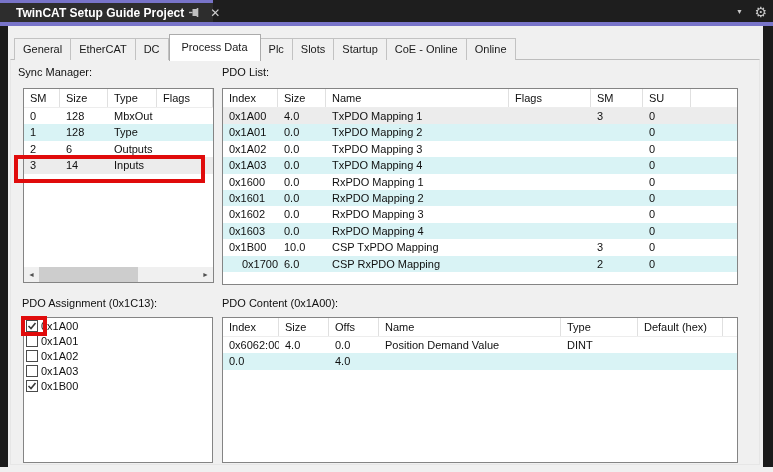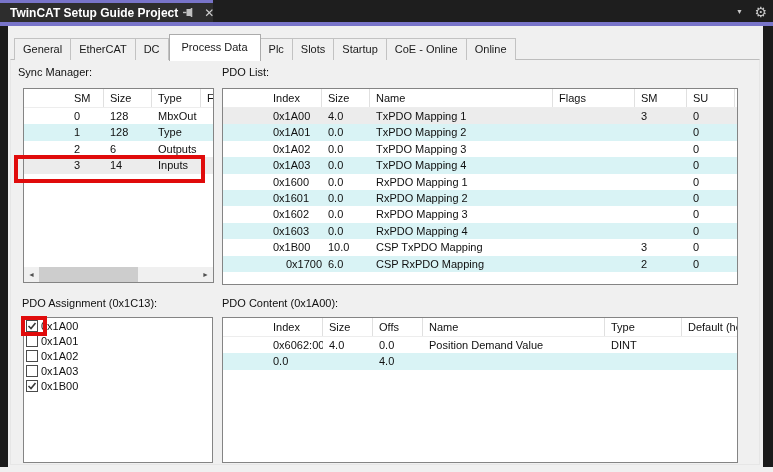--- a/index.html
+++ b/index.html
@@ -3,21 +3,21 @@
 <meta charset="utf-8">
 <style>
   * { margin:0; padding:0; box-sizing:border-box; }
   html,body { width:773px; height:472px; }
   body { font-family:"Liberation Sans", sans-serif; position:relative; background:#f0f0f0; overflow:hidden; }
   .window { position:absolute; inset:0; }
 
   
   .titlebar { position:absolute; left:0; top:0; width:773px; height:26px; background:var(--tb-bg); }
   .doc-tab { position:absolute; left:0; top:0; width:213px; height:22px; background:var(--tab-bg);
-             border-top:3px solid var(--accent); display:flex; align-items:center; padding:0 6px 0 10px; }
+             border-top:3px solid var(--accent); display:flex; align-items:center; padding:0 6px 0 16px; }
   .doc-title { color:#ffffff; font-size:12px; font-weight:bold; white-space:nowrap; flex:1; }
   .pin { width:14px; height:14px; display:flex; align-items:center; justify-content:center; margin:0 4px; cursor:pointer; }
   .close { color:#cfcfcf; font-size:12px; line-height:14px; margin-left:2px; padding:0 3px; cursor:pointer; }
   .tb-dd { position:absolute; right:30px; top:8px; color:#c8c8c8; font-size:7px; cursor:pointer; }
   .tb-gear { position:absolute; right:6px; top:4px; color:#c8c8c8; font-size:14px; cursor:pointer; }
   .purple-line { position:absolute; left:0; top:22px; width:773px; height:4px; background:var(--accent); }
 
   
   .side-border { position:absolute; top:26px; height:441px; background:#1b1b1b; }
   .side-border.left  { left:0; width:8px; }
@@ -31,21 +31,21 @@
          border:1px solid #c2c2c2; border-bottom:none; border-left:none; cursor:pointer; white-space:nowrap; }
   .tab:first-child { border-left:1px solid #c2c2c2; }
   .tab.active { height:27px; line-height:25px; background:#ffffff; border:1px solid #ababab; border-bottom:none;
                 padding:0 12px; position:relative; z-index:4; margin-bottom:-1px; }
 
   
   .panel-label { position:absolute; font-size:11px; color:#101010; z-index:2; }
   .listbox { position:absolute; background:#ffffff; border:1px solid #848484; z-index:2; }
 
   .tbl { position:absolute; inset:0; overflow:hidden; }
-  .trow { display:flex; height:16.4px; line-height:16.4px; font-size:11px; color:#101010; cursor:default;padding-left:44px; }
+  .trow { display:flex; height:16.4px; line-height:16.4px; font-size:11px; color:#101010; cursor:default; }
   .trow.header { height:19px; line-height:19px; border-bottom:1px solid #ededed; cursor:pointer; }
   .trow.header .tcell { border-right:1px solid #e0e0e0; }
   .trow.alt { background:var(--cyan); }
   .trow.sel { background:var(--selgray); }
   .tcell { padding-left:6px; white-space:nowrap; overflow:hidden; flex-shrink:0; }
 
   
   .hscroll { position:absolute; left:0; right:0; bottom:0; height:15px; background:#f0f0f0; display:flex; align-items:stretch; }
   .hscroll .arr { width:15px; display:flex; align-items:center; justify-content:center; font-size:7px; color:#505050; cursor:pointer; }
   .hscroll .track { flex:1; position:relative; cursor:pointer; }

